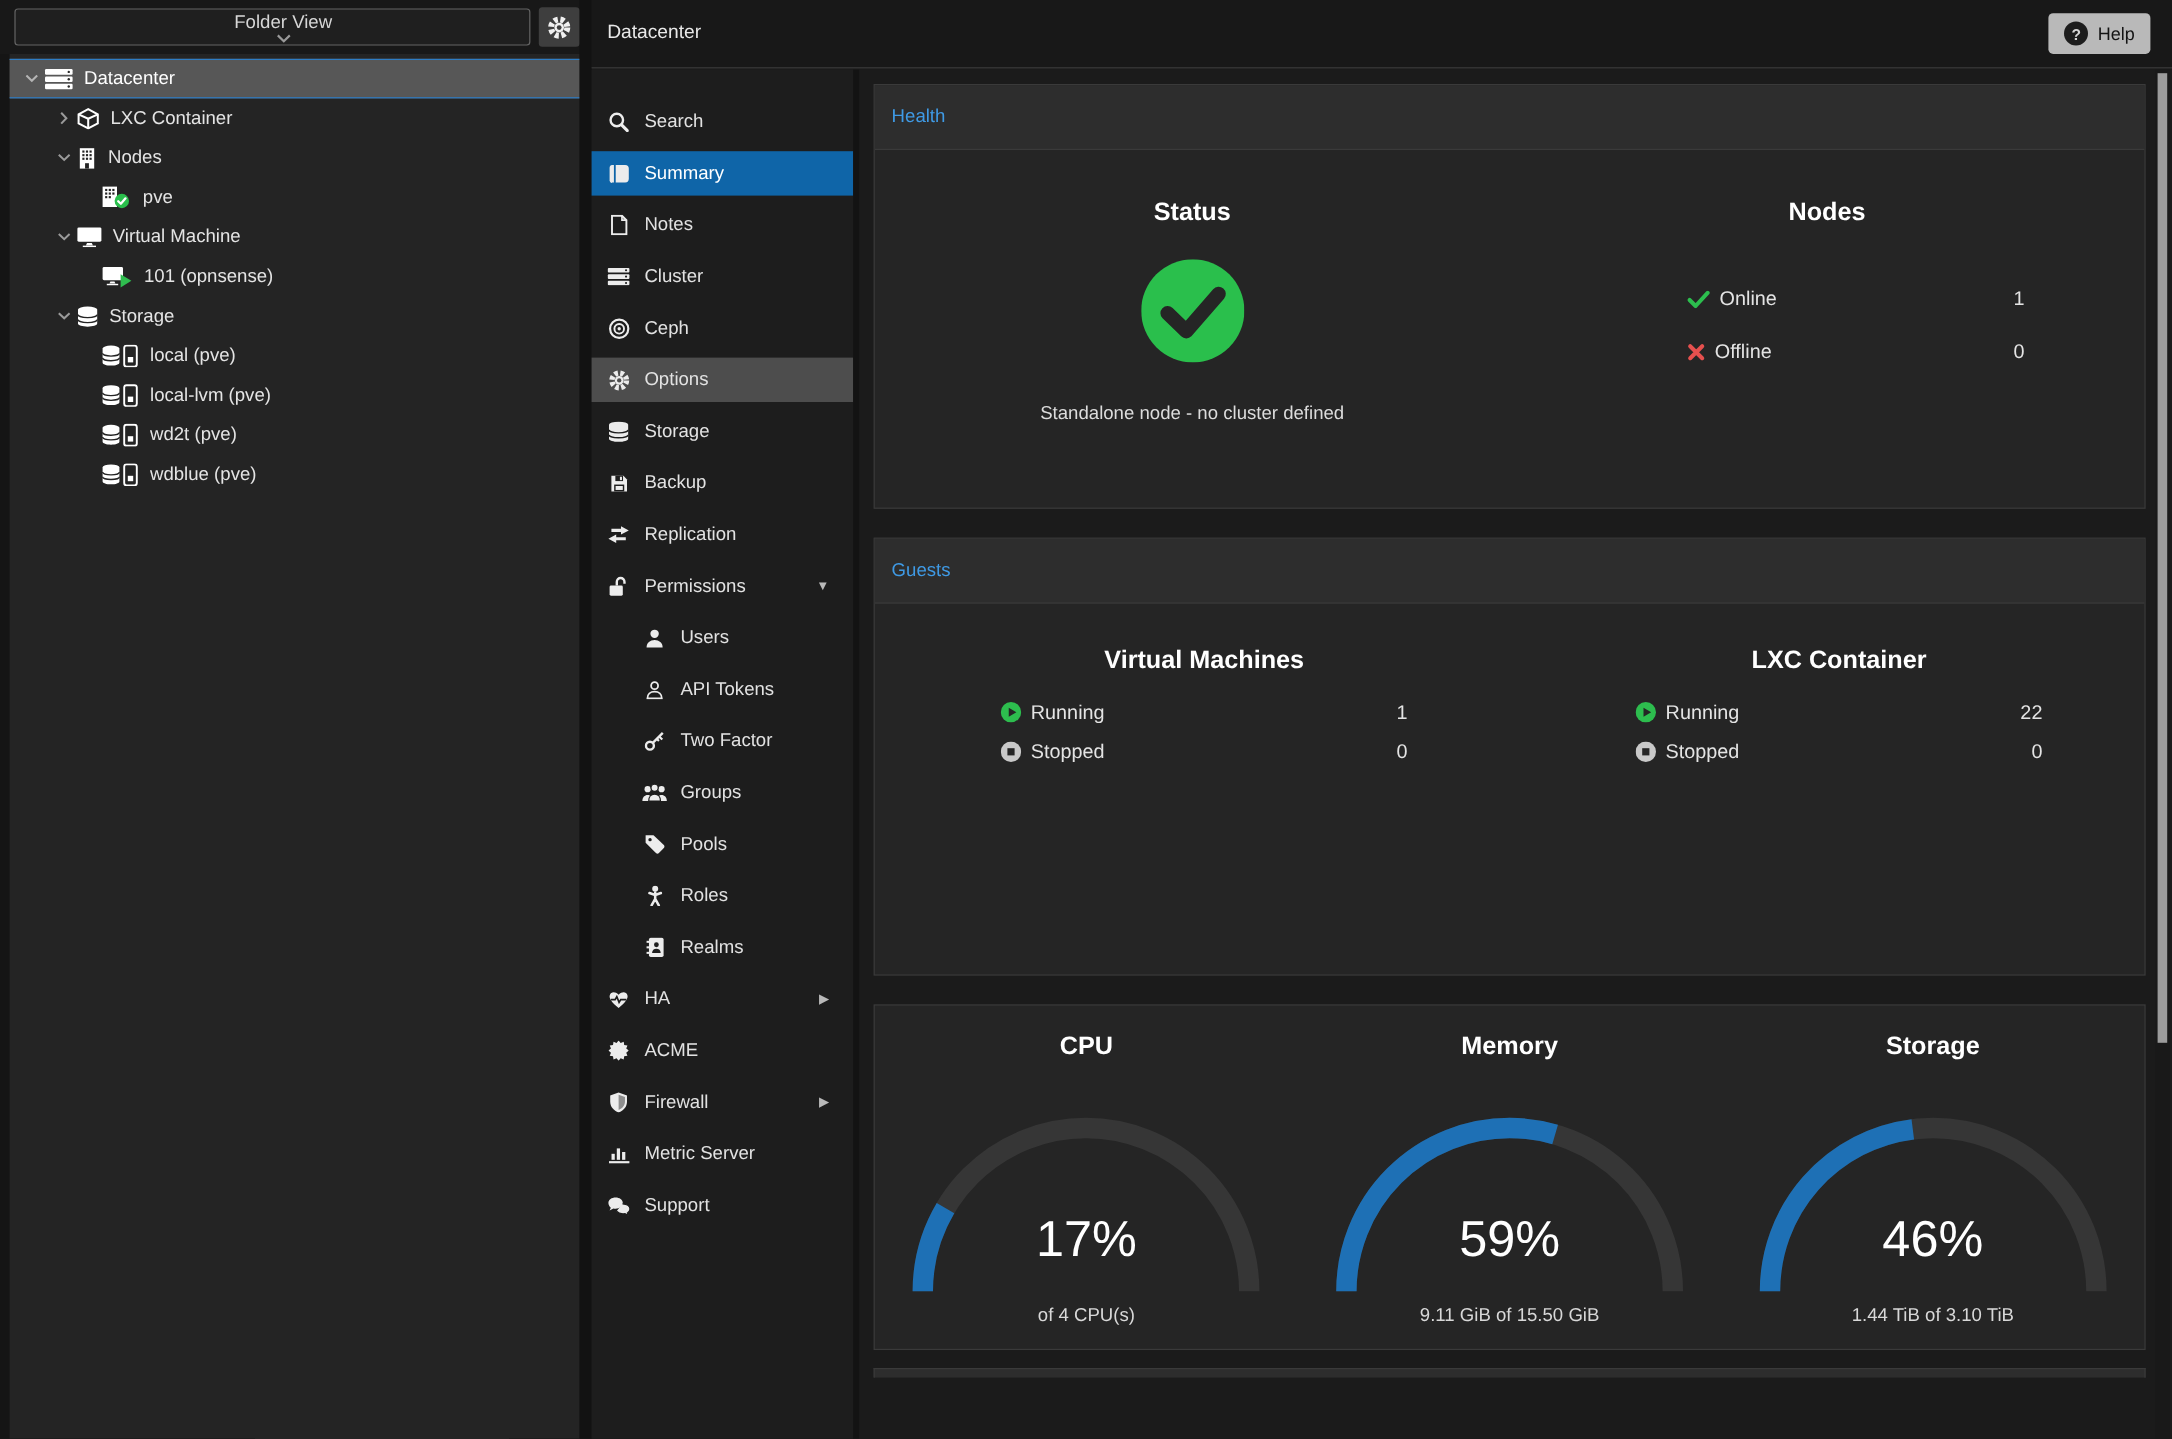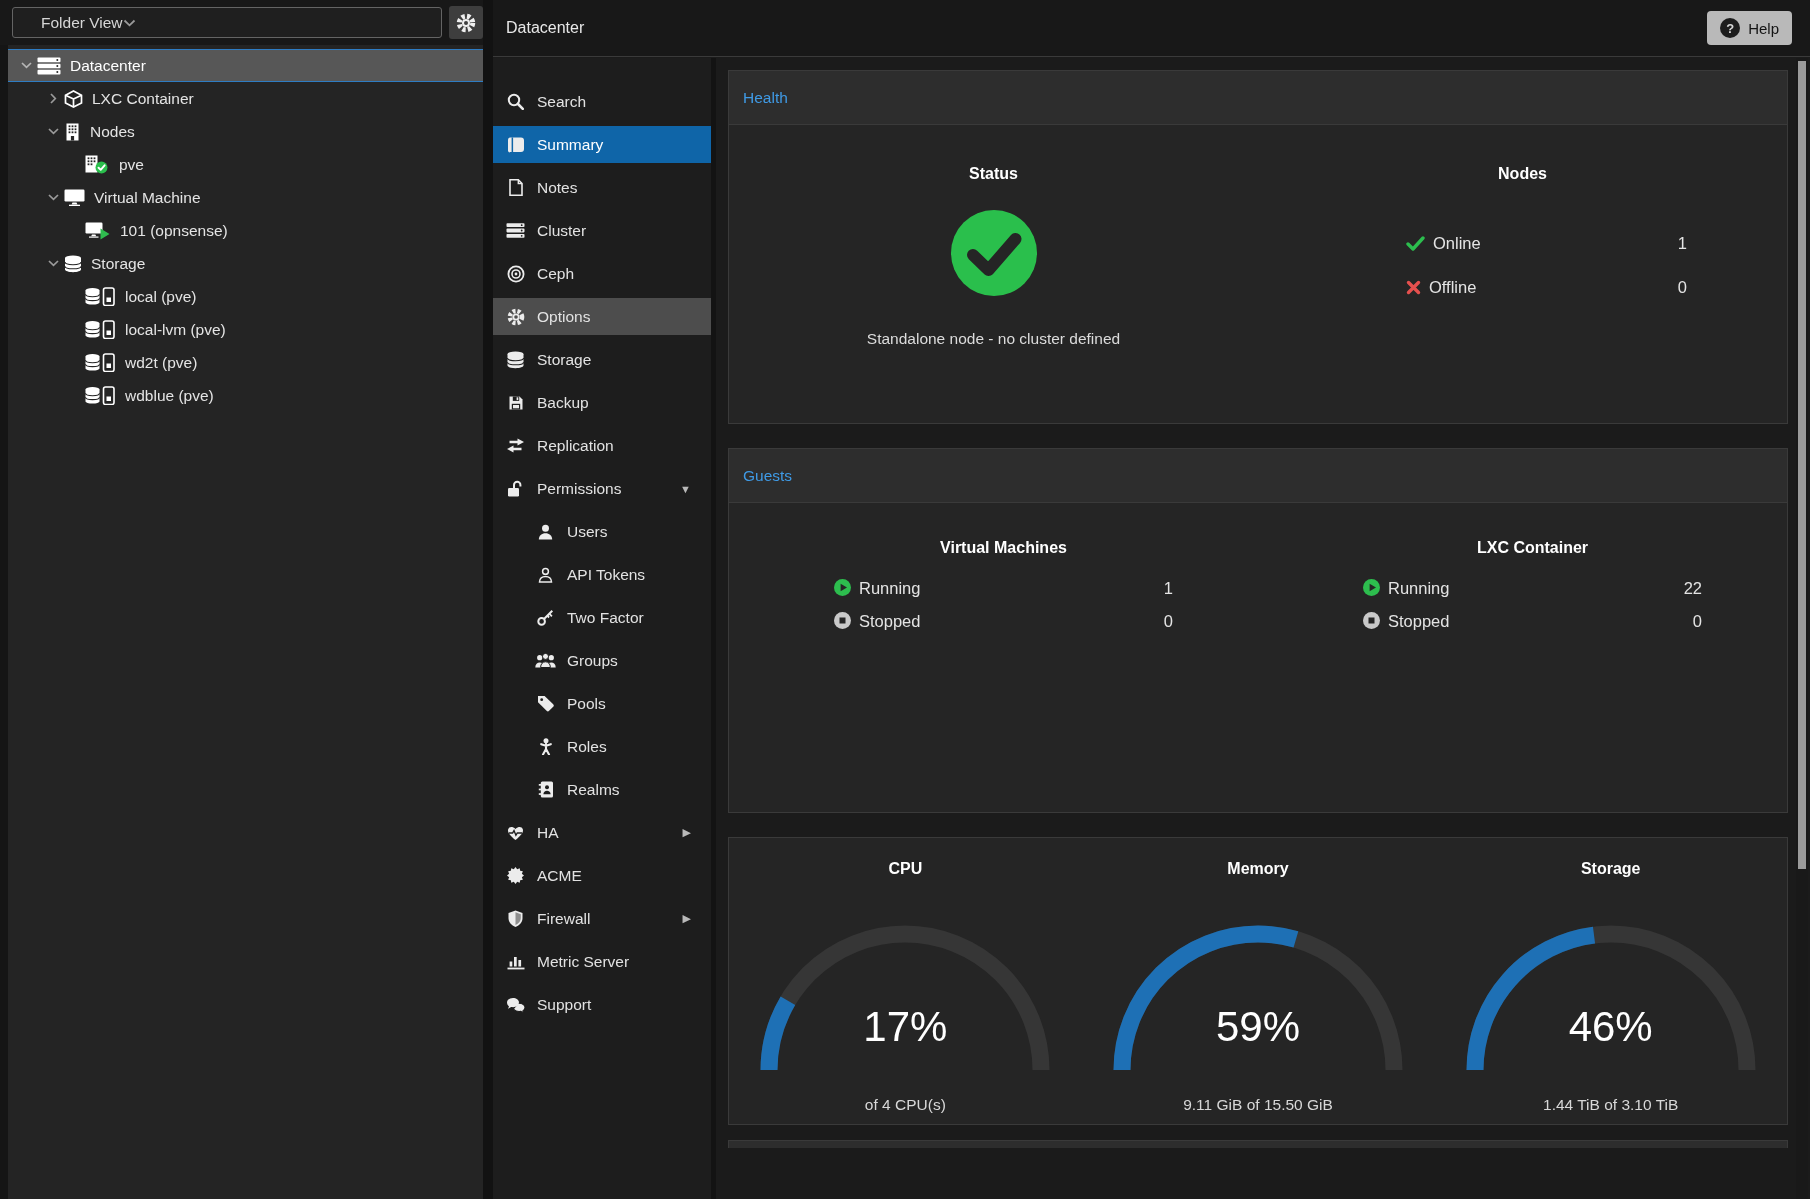--- a/index.html
+++ b/index.html
@@ -4,22 +4,22 @@
 <style>
   * { margin:0; padding:0; box-sizing:border-box; }
   html,body { width:1810px; height:1199px; overflow:hidden; }
   body { position:relative; background:#1b1b1b; font-family:"Liberation Sans",sans-serif; color:#e4e4e4; }
   svg { display:block; }
 
   
   .sidebar { position:absolute; left:0; top:0; width:483px; height:1199px; background:#151515; }
   .side-toolbar { height:45px; background:#181818; display:flex; align-items:center; padding-left:12px; }
   .combo { width:430px; height:31px; background:#1f1f1f; border:1px solid #646464; border-radius:3px;
-           display:flex; align-items:center; justify-content:flex-start; padding:0 10px 0 28px;
-           color:#d6d6d6; font-size:15.5px; cursor:pointer; }
+           display:flex; align-items:center; justify-content:center; padding:0 10px 0 28px;
+           color:#d6d6d6; font-size:15.5px; cursor:pointer;flex-direction:column; }
   .gear-btn { width:34px; height:33px; margin-left:7px; background:#3e3e3e; border-radius:3px;
               display:flex; align-items:center; justify-content:center; color:#f0f0f0; cursor:pointer; }
   .tree { position:absolute; top:45px; left:8px; right:0; bottom:0; background:#242424; padding-top:4px; }
   .trow { height:33px; display:flex; align-items:center; font-size:15.5px; color:#e4e4e4; cursor:pointer; }
   .trow.selected { background:#575757; border-top:1px solid #2e7cc3; border-bottom:1px solid #2e7cc3; color:#fff; }
   .l0 { padding-left:10px; } .l1 { padding-left:37px; } .l2 { padding-left:77px; }
   .exp { width:17px; display:flex; align-items:center; justify-content:center; color:#9a9a9a; margin-right:2px; }
   .tic { display:flex; align-items:center; margin-right:9px; color:#fff; }
   .tlabel { white-space:nowrap; }
 
@@ -46,21 +46,21 @@
   .arr { position:absolute; right:20px; color:#b9b9b9; font-size:11px; }
   .menu-divider { position:absolute; left:218px; top:58px; width:5px; bottom:0; background:#131313; }
 
   
   .content { position:absolute; left:223px; top:58px; right:0; bottom:0; background:#1b1b1b;
              padding:12px 22px 0 12px; overflow:hidden; }
   .panel { border:1px solid #3a3a3a; background:#252525; margin-bottom:24px; }
   .phead { height:54px; background:#2d2d2d; border-bottom:1px solid #3a3a3a; display:flex;
            align-items:center; padding-left:14px; }
   .ptitle { color:#3f9ae5; font-size:15.5px; }
-  .coltitle { font-weight:bold; font-size:16px; color:#ffffff; text-align:center; }
+  .coltitle { font-weight:bold; font-size:21px; color:#ffffff; text-align:center; }
 
   .health-body { height:298px; display:flex; }
   .hcol { flex:1; display:flex; flex-direction:column; align-items:center; padding-top:40px; }
   .bigcheck { margin-top:27px; }
   .statusmsg { margin-top:34px; font-size:15.5px; color:#dcdcdc; }
   .nodes-rows { margin-top:38px; width:100%; padding:0 100px 0 148px; }
   .nrow { display:flex; align-items:center; height:44px; font-size:16.5px; }
   .nrow .nlabel { margin-left:8px; }
   .nrow .nval { margin-left:auto; }
 
@@ -68,21 +68,21 @@
   .gcolumn { flex:1; padding:36px 85px 0 105px; display:flex; flex-direction:column; }
   .grows { margin-top:22px; }
   .grow { display:flex; height:33px; font-size:16.5px; }
   .grow .glabel { margin-left:8px; }
   .grow .gval { margin-left:auto; }
 
   .res-body { height:286px; display:flex; }
   .rescol { flex:1; display:flex; flex-direction:column; align-items:center; padding-top:22px; }
   .gauge-wrap { position:relative; margin-top:40px; width:300px; height:160px; }
   .gauge-pct { position:absolute; left:0; right:0; top:85px; text-align:center; font-size:42px; color:#fff; }
-  .gauge-cap { margin-top:18px; font-size:15.5px; color:#d8d8d8; }
+  .gauge-cap { margin-top:4px; font-size:15.5px; color:#d8d8d8; }
   .next-panel { height:8px; background:#2d2d2d; border:1px solid #3a3a3a; border-bottom:none; margin-top:-9px; }
 
   
   .vscroll { position:absolute; right:2px; top:58px; bottom:0; width:12px; background:#191919; }
   .vthumb { position:absolute; left:2px; right:2px; top:3px; height:808px; background:#9b9b9b; cursor:pointer; }
 </style>
 </head>
 <body>
 
 <div class="sidebar">

